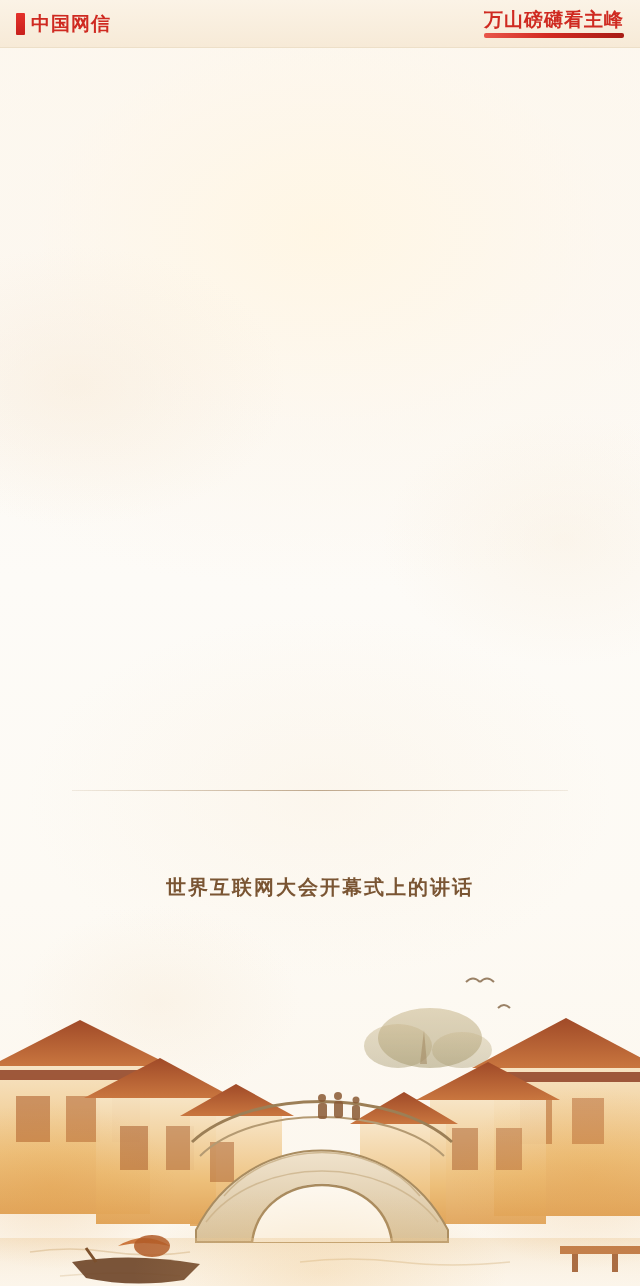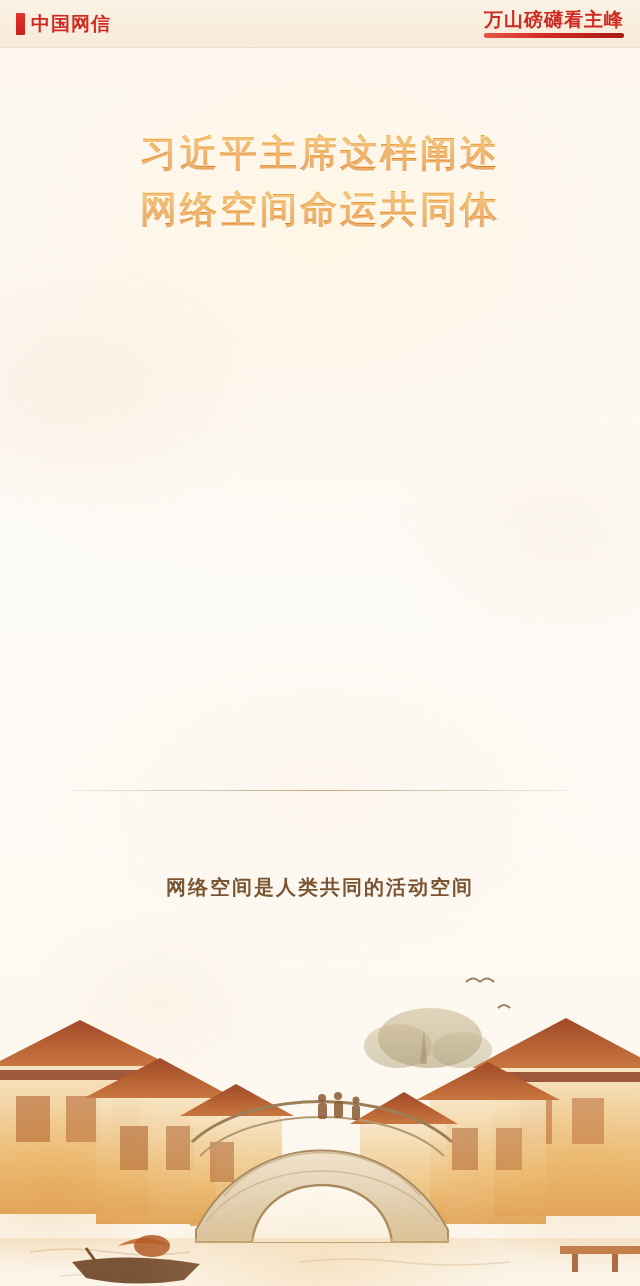--- a/index.html
+++ b/index.html
@@ -181,30 +181,26 @@
     <div class="brand-left">
       <span class="brand-mark"></span>
       <span class="brand-text">中国网信</span>
     </div>
     <div class="brand-right">
       <span class="slogan">万山磅礴看主峰</span>
       <span class="underline"></span>
     </div>
   </div>
 
-  <div class="title-block">
-    <div class="title-line">习近平主席这样阐述</div>
-    <div class="title-line">网络空间命运共同体</div>
-  </div>
 
 
   <div class="divider"></div>
 
   <div class="source">
-    <div>网络空间是人类共同的活动空间</div>
+    <div>世界互联网大会开幕式上的讲话</div>
   </div>
 
   <div class="illustration">
     <svg viewBox="0 0 640 340" preserveAspectRatio="none" aria-hidden="true">
       <defs>
         <linearGradient id="roofG" x1="0" y1="0" x2="0" y2="1">
           <stop offset="0%" stop-color="#a04a28"></stop>
           <stop offset="100%" stop-color="#c9763f"></stop>
         </linearGradient>
         <linearGradient id="wallG" x1="0" y1="0" x2="0" y2="1">

